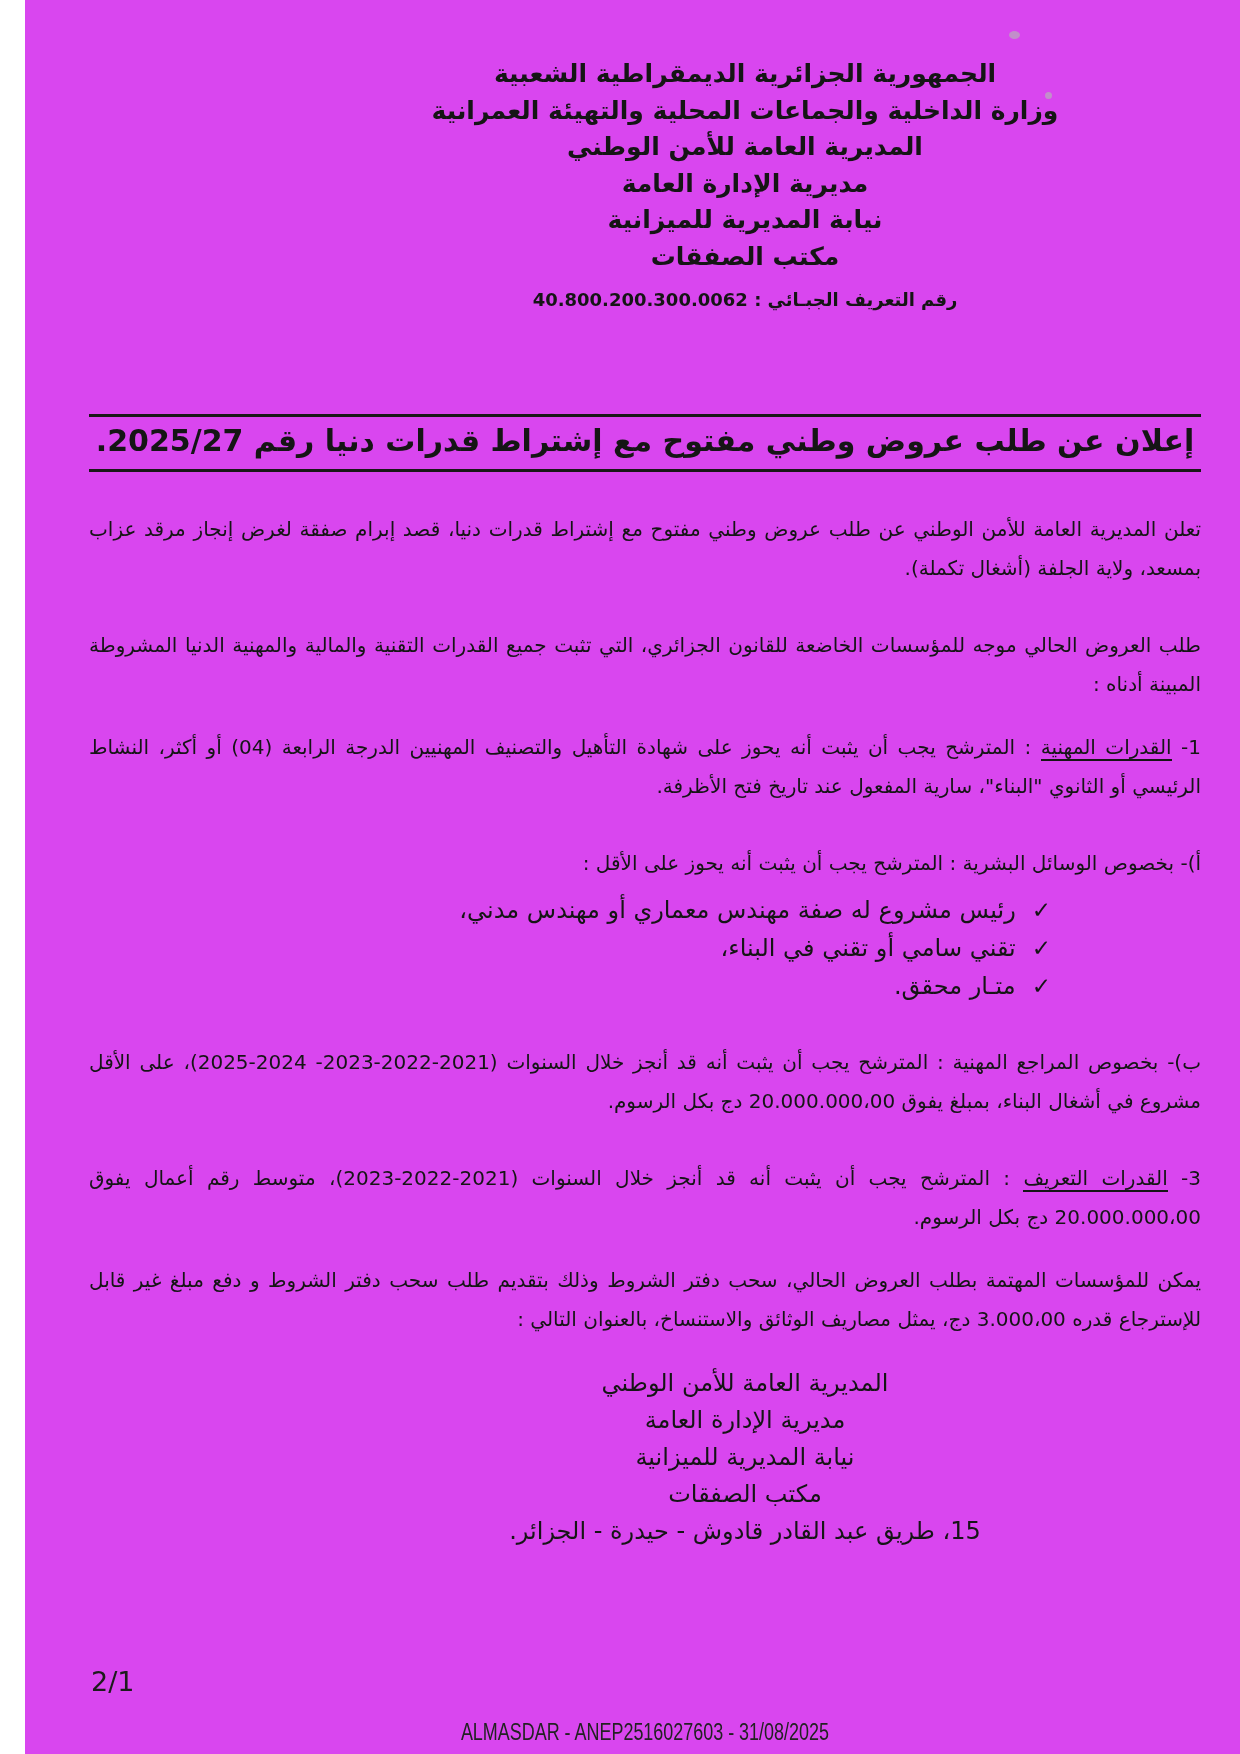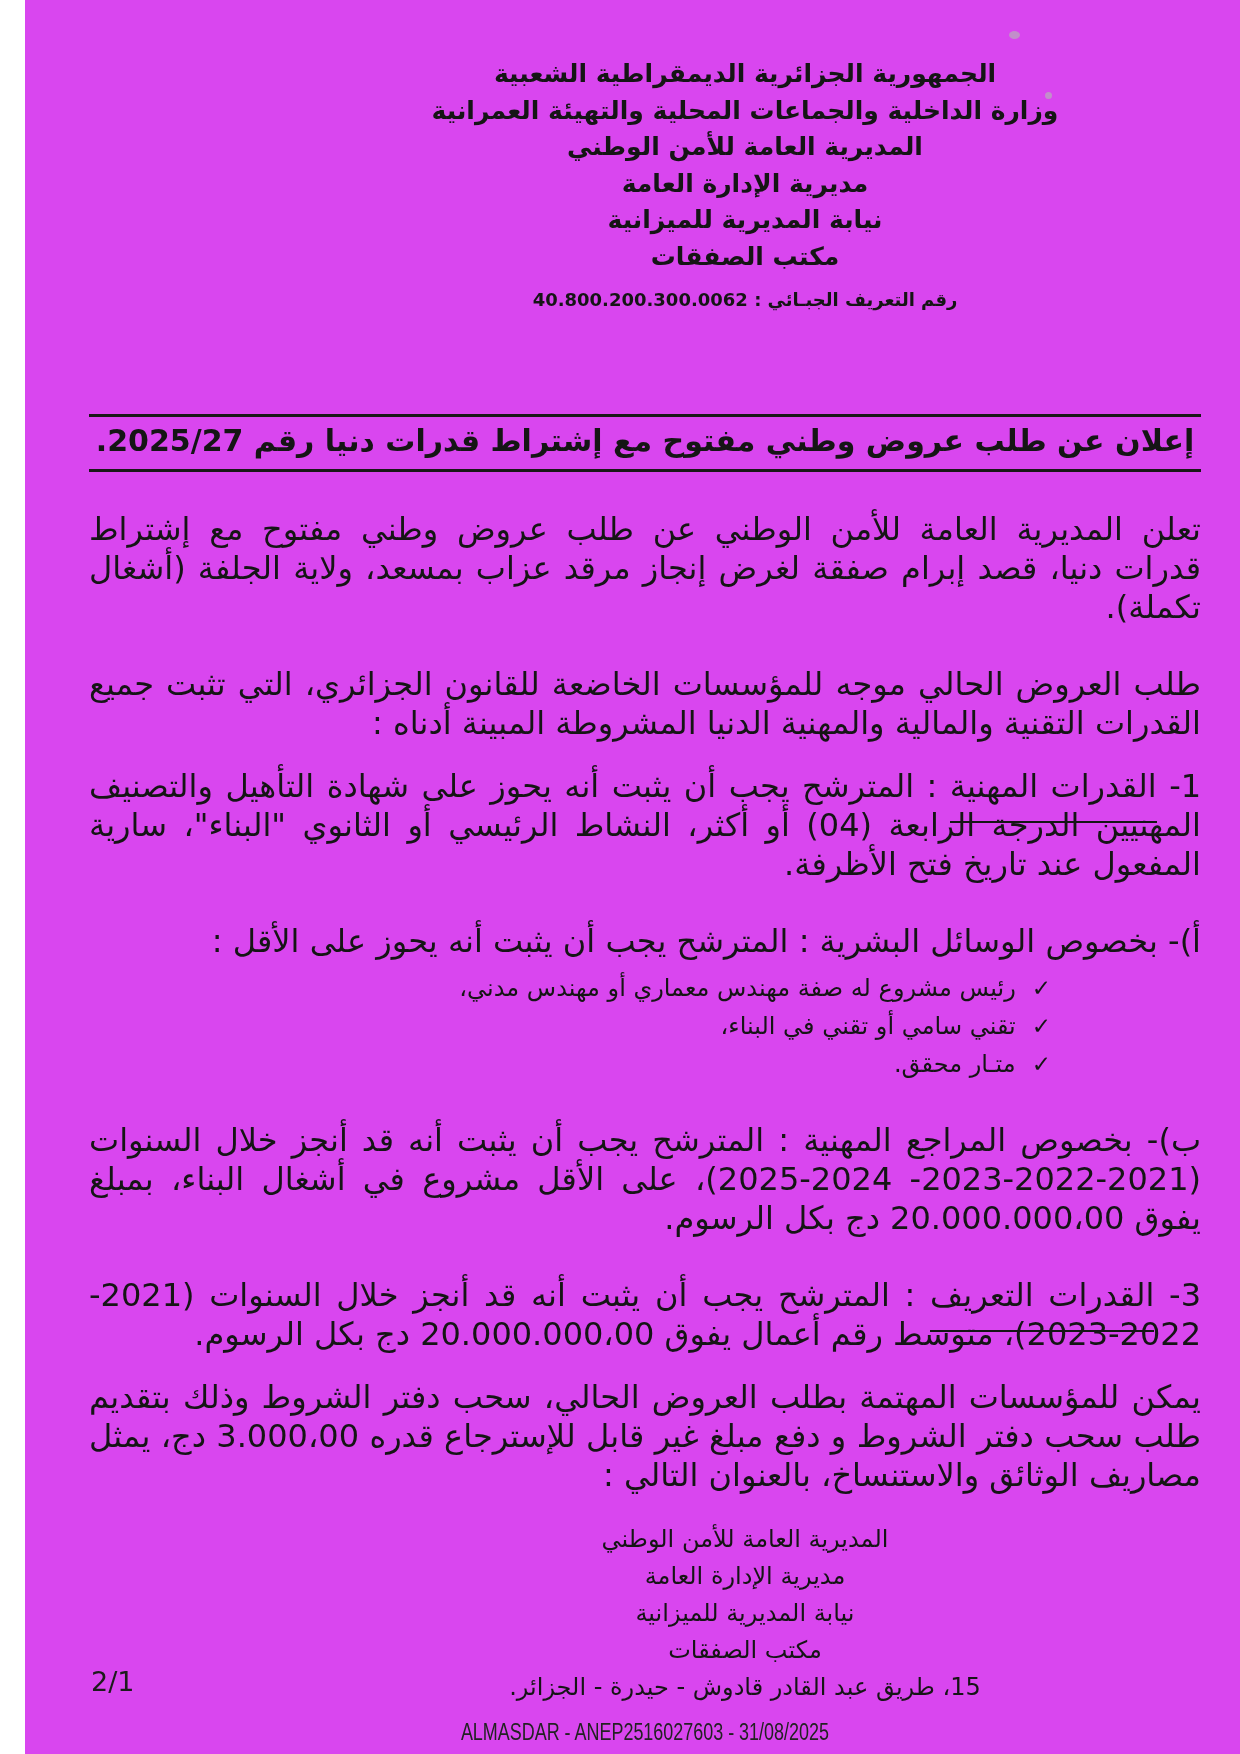--- a/index.html
+++ b/index.html
@@ -32,27 +32,27 @@
     border-bottom: 3px solid #181818;
     padding: 3px 4px 7px 4px;
     text-align: center;
     font-weight: bold;
     font-size: 30px;
     line-height: 42px;
   }
 
   .para {
     margin: 38px 0 0 0;
-    font-size: 32px;
+    font-size: 20px;
     line-height: 39px;
     text-align: justify;
   }
   .para.tight { margin-top: 24px; }
   .para.tighter { margin-top: 18px; }
-  .u { border-bottom: 2px solid #151515; padding-bottom: 16px; }
+  .u { border-bottom: 2px solid #151515; padding-bottom: 0; }
 
   .check-list { margin-top: 8px; padding-right: 150px; font-size: 24px; line-height: 38px; }
   .check-row { display: flex; align-items: baseline; }
   .check-mark { margin-left: 16px; font-size: 23px; }
 
   .address-block { margin-top: 26px; font-size: 24px; line-height: 37px; }
 
   .page-number {
     position: absolute;
     left: 66px;

